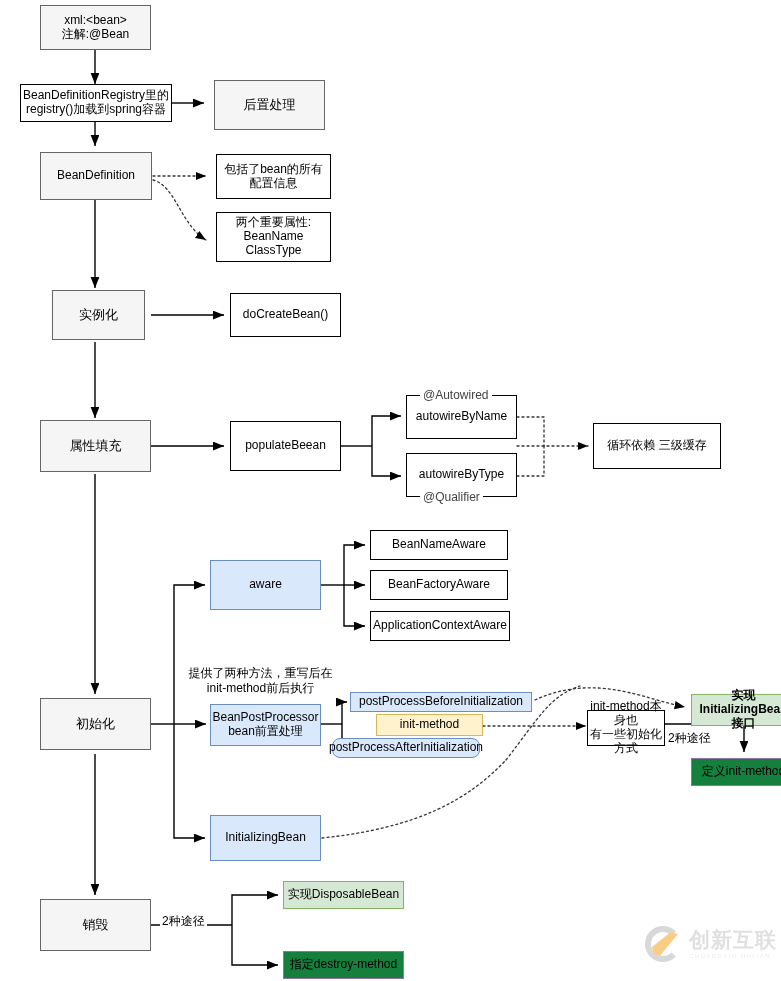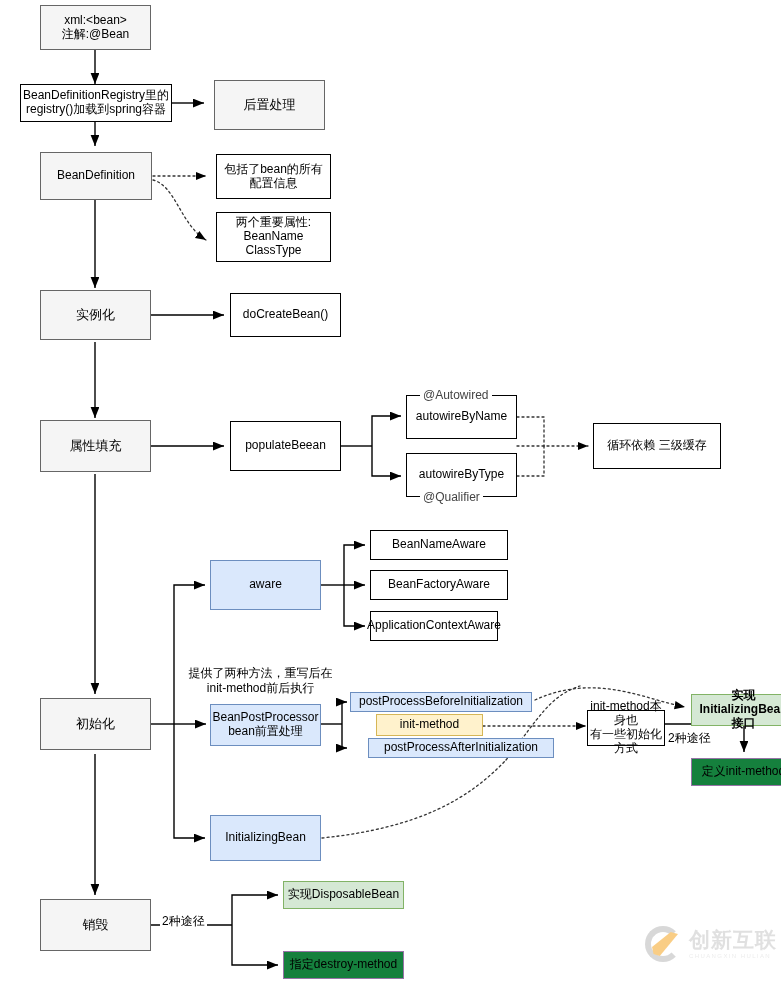--- a/index.html
+++ b/index.html
@@ -219,55 +219,55 @@
 
   <div class="node n-grey fs-12" style="left:20px;  top:152px; width:112px; height:48px;">BeanDefinition</div>
 
   <div class="node n-white fs-12" style="left:196px; top:154px; width:115px; height:45px;">包括了bean的所有
 配置信息</div>
 
   <div class="node n-white fs-12" style="left:196px; top:212px; width:115px; height:50px;">两个重要属性:
 BeanName
 ClassType</div>
 
-  <div class="node n-grey fs-13" style="left:20px;  top:290px; width:111px; height:50px;">实例化</div>
+  <div class="node n-grey fs-13" style="left:32px;  top:290px; width:93px; height:50px;">实例化</div>
 
   <div class="node n-white fs-12" style="left:210px; top:293px; width:111px; height:44px;">doCreateBean()</div>
 
   <div class="node n-grey fs-13" style="left:20px;  top:420px; width:111px; height:52px;">属性填充</div>
 
   <div class="node n-white fs-12" style="left:210px; top:421px; width:111px; height:50px;">populateBeean</div>
 
   <div class="node n-white fs-12" style="left:386px; top:395px; width:111px; height:44px;">autowireByName</div>
   <div class="cap" style="left:400px; top:388px;">@Autowired</div>
 
   <div class="node n-white fs-12" style="left:386px; top:453px; width:111px; height:44px;">autowireByType</div>
   <div class="cap" style="left:400px; top:490px;">@Qualifier</div>
 
   <div class="node n-white fs-12" style="left:573px; top:423px; width:128px; height:46px;">循环依赖  三级缓存</div>
 
   <div class="node n-blue fs-12" style="left:190px; top:560px; width:111px; height:50px;">aware</div>
 
   <div class="node n-white fs-12" style="left:350px; top:530px; width:138px; height:30px;">BeanNameAware</div>
   <div class="node n-white fs-12" style="left:350px; top:570px; width:138px; height:30px;">BeanFactoryAware</div>
-  <div class="node n-white fs-12" style="left:350px; top:611px; width:128px; height:30px;">ApplicationContextAware</div>
+  <div class="node n-white fs-12" style="left:350px; top:611px; width:140px; height:30px;">ApplicationContextAware</div>
 
   <div class="node n-grey fs-13" style="left:20px;  top:698px; width:111px; height:52px;">初始化</div>
 
   <div class="note" style="left:143px; top:666px; width:195px;">提供了两种方法，重写后在
 init-method前后执行</div>
 
   <div class="node n-blue fs-12" style="left:190px; top:704px; width:111px; height:42px;">BeanPostProcessor
 bean前置处理</div>
 
   <div class="node n-blue fs-12" style="left:330px; top:692px; width:182px; height:20px;">postProcessBeforeInitialization</div>
 
   <div class="node n-yellow fs-12" style="left:356px; top:714px; width:107px; height:22px;">init-method</div>
 
-  <div class="node n-blue fs-12" style="left:348px; top:738px; width:186px; height:20px;">postProcessAfterInitialization</div>
+  <div class="node n-blue fs-12" style="left:312px; top:738px; width:148px; height:20px;border-radius:8px;">postProcessAfterInitialization</div>
 
   <div class="node n-white fs-12" style="left:567px; top:710px; width:78px; height:36px;">init-method本身也
 有一些初始化方式</div>
 
   <div class="node n-green fs-12" style="left:671px; top:694px; width:105px; height:32px;font-weight:bold;">实现InitializingBean
 接口</div>
 
   <div class="node n-purple fs-12" style="left:671px; top:758px; width:105px; height:28px;">定义init-method</div>
 
   <div class="edge-label" style="left:646px; top:730px;">2种途径</div>

